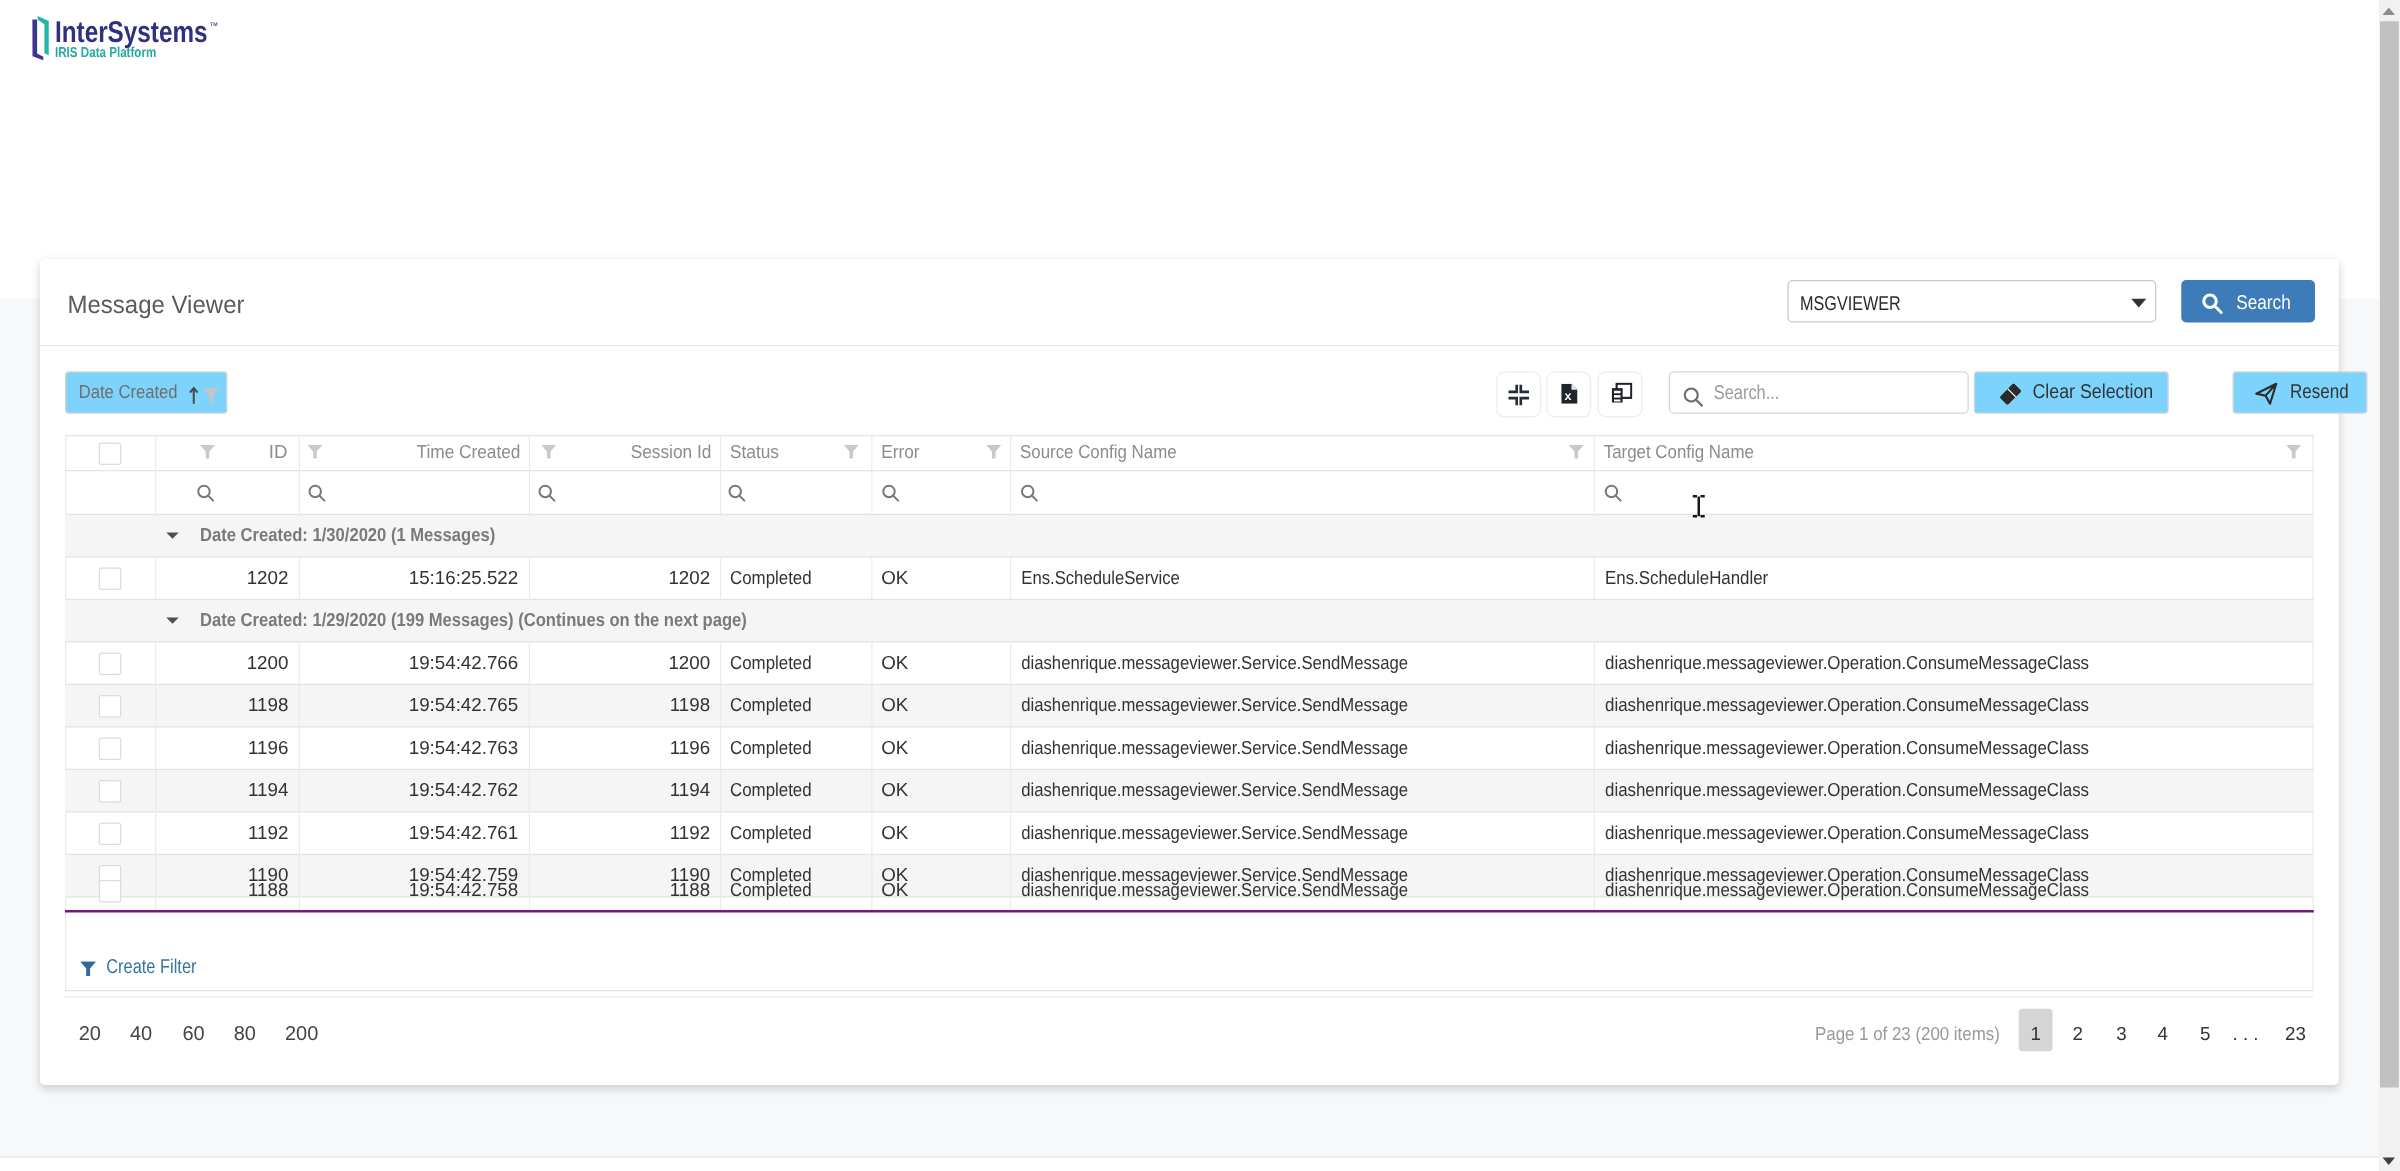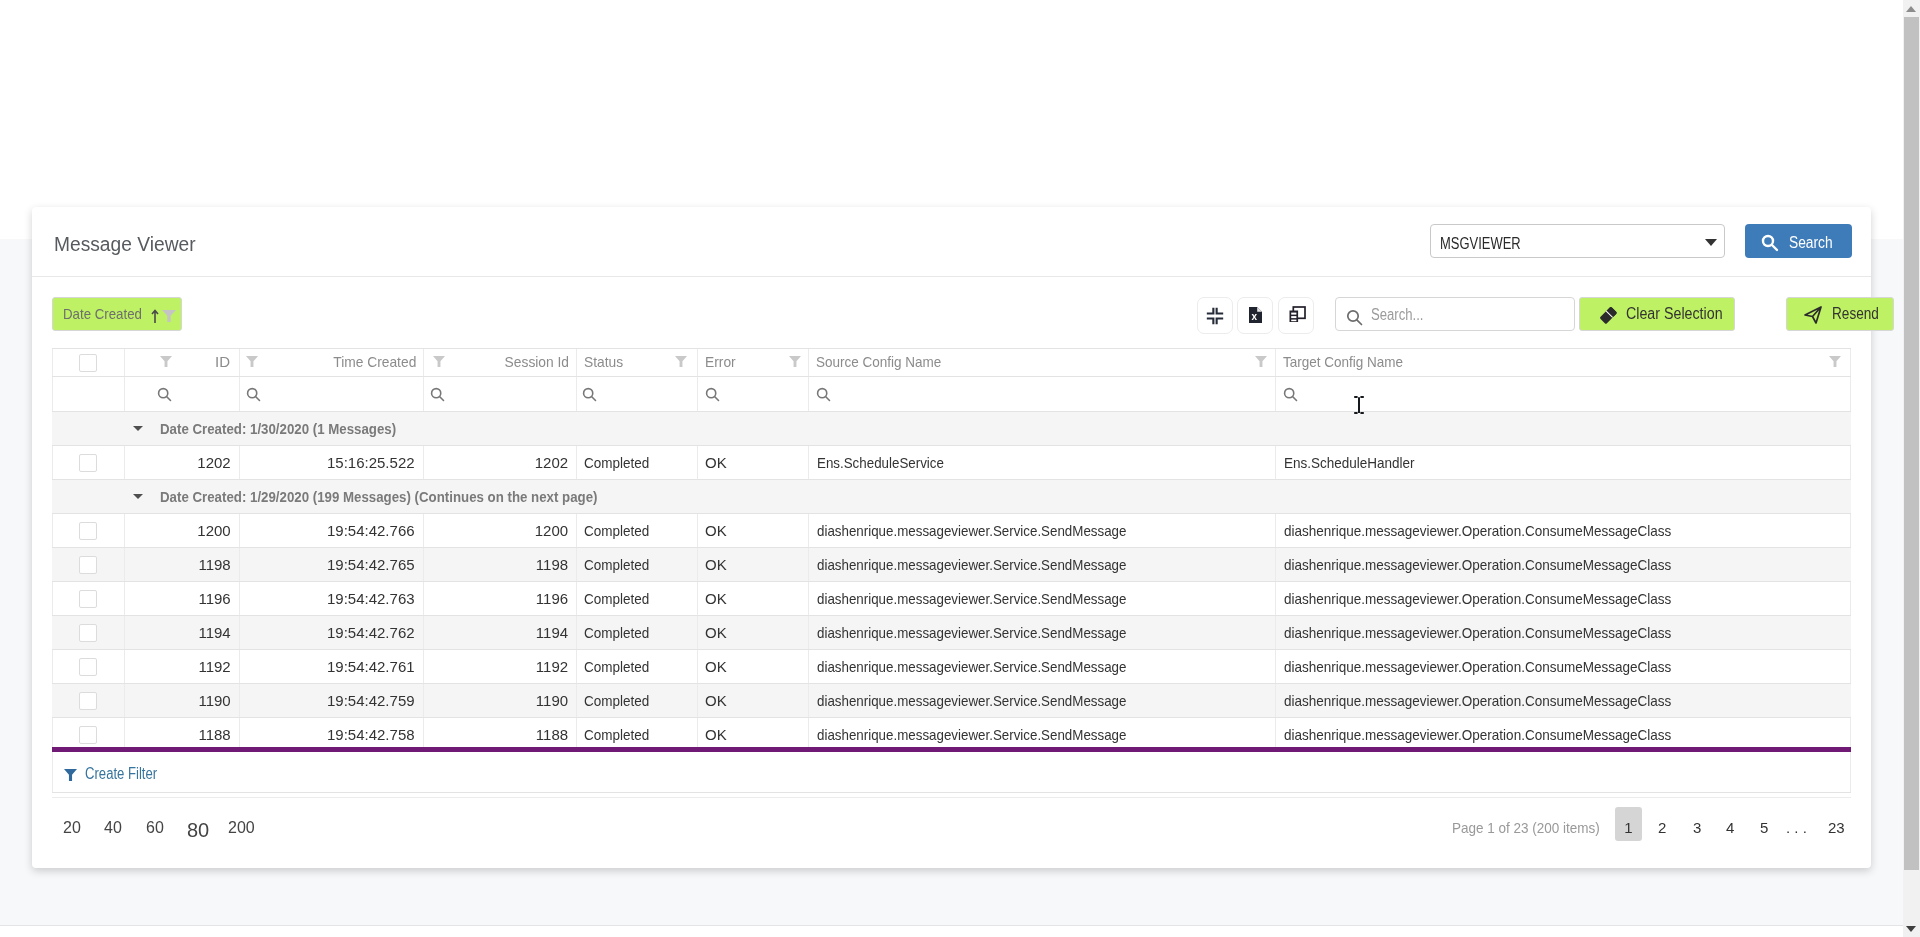--- a/index.html
+++ b/index.html
@@ -32,21 +32,21 @@
   #nsselect { left:1398px; top:17px; width:295px; height:34px; border:1px solid #c9c9c9; border-radius:4px;
      font-size:16px; color:#2a2a2a; line-height:37px; padding-left:9px; }
   #nsselect .caret { position:absolute; right:7px; top:14px; width:0; height:0;
      border-left:6px solid transparent; border-right:6px solid transparent; border-top:7px solid #333; }
   #searchbtn { left:1713px; top:17px; width:107px; height:34px; background:#3e7cb9; border-radius:4px;
      color:#fff; font-size:16px; line-height:34px; }
   #searchbtn svg { position:absolute; left:16px; top:10px; }
   #searchbtn span { position:absolute; left:44px; top:2px; }
 
   
-  .toolbox { border:1px solid #d6d6d6; border-radius:3px; background:#bef264; }
+  .toolbox { border:1px solid #d6d6d6; border-radius:3px; background:#7dd3fc; }
   #sortbox { left:20px; top:90px; width:130px; height:34px; }
   #sortbox .lbl { position:absolute; left:10px; top:7px; font-size:15px; color:#6e6e6e; }
   .iconbtn { border:1px solid #ececec; border-radius:7px; background:#fff; }
   #ib1 { left:1165px; top:90px; width:36px; height:37px; }
   #ib2 { left:1205px; top:90px; width:36px; height:37px; }
   #ib3 { left:1246px; top:90px; width:36px; height:37px; }
   #tsearch { left:1303px; top:90px; width:240px; height:34px; border:1px solid #d6d6d6; border-radius:4px; }
   #tsearch .ph { position:absolute; left:35px; top:8px; font-size:16px; color:#9b9b9b; }
   #clearsel { left:1547px; top:90px; width:156px; height:34px; }
   #clearsel span { position:absolute; left:46px; top:7px; font-size:16px; color:#333; white-space:nowrap; }
@@ -81,20 +81,29 @@
   
   #sbar { left:1903px; top:0; width:17px; height:937px; background:#f1f1f1; }
   #sthumb { position:absolute; left:1px; top:17px; width:15px; height:853px; background:#c1c1c1; }
   .sarrow { position:absolute; left:3px; width:0; height:0; }
 </style>
 </head>
 <body>
 <div id="stage">
   <div class="abs" id="pagebg"></div>
   <div class="abs" id="footwhite"></div>
+  <div class="abs" id="topbar">
+    <svg width="180" height="42" style="position:absolute;left:25px;top:9px" viewBox="0 0 180 42">
+      <polygon points="0.9,6.5 4.7,6.5 4.7,33.7 9.6,36.3 9.6,39.1 1.0,35.9" fill="#3a3691"></polygon>
+      <polygon points="5.1,3.8 14.0,7.8 14.0,35.2 10.5,33.5 10.5,10.3 5.1,6.7" fill="#26b6a9"></polygon>
+      <text x="19" y="24.9" font-size="24" font-weight="bold" fill="#312f80" textLength="122" lengthAdjust="spacingAndGlyphs">InterSystems</text>
+      <text x="143" y="12" font-size="4.2" font-weight="bold" fill="#504d99">TM</text>
+      <text x="19" y="36.5" font-size="11.5" font-weight="bold" fill="#27aaa1" textLength="81" lengthAdjust="spacingAndGlyphs">IRIS Data Platform</text>
+    </svg>
+  </div>
   <div class="abs" id="card">
     <div class="abs" id="cardtitle">Message Viewer</div>
     <div class="abs" id="carddivider"></div>
     <div class="abs" id="nsselect"><span class="sq81">MSGVIEWER</span><span class="caret"></span></div>
     <div class="abs" id="searchbtn">
       <svg width="18" height="18" viewBox="0 0 18 18">
           <circle cx="7" cy="7" r="5" fill="none" stroke="#fff" stroke-width="2.4"></circle>
           <line x1="11" y1="11" x2="16" y2="16" stroke="#fff" stroke-width="2.4" stroke-linecap="round"></line>
         </svg>
       <span class="sq86">Search</span>
@@ -333,21 +342,21 @@
           <div class="cellb" style="left:1223.3px"></div>
           <div class="cb" style="left:27px;top:8px"></div>
           <div class="num" style="left:71.5px;width:107.2px">1190</div>
           <div class="num" style="left:186.7px;width:175.9px">19:54:42.759</div>
           <div class="num" style="left:370.6px;width:145.5px">1190</div>
           <div class="txt" style="left:532.1px"><span class="sq90">Completed</span></div>
           <div class="txt" style="left:653px">OK</div>
           <div class="txt" style="left:765.3px"><span class="sq89">diashenrique.messageviewer.Service.SendMessage</span></div>
           <div class="txt" style="left:1232.3px"><span class="sq90">diashenrique.messageviewer.Operation.ConsumeMessageClass</span></div>
         </div>
-        <div class="trow" style="top:370px;height:34px;border-bottom:5px solid #701a75;">
+        <div class="trow" style="top:348px;height:34px;border-bottom:2px solid #701a75;">
           <div class="cellb" style="left:71.5px"></div>
           <div class="cellb" style="left:186.7px"></div>
           <div class="cellb" style="left:370.6px"></div>
           <div class="cellb" style="left:524.1px"></div>
           <div class="cellb" style="left:645px"></div>
           <div class="cellb" style="left:756.3px"></div>
           <div class="cellb" style="left:1223.3px"></div>
           <div class="cb" style="left:27px;top:8px"></div>
           <div class="num" style="left:71.5px;width:107.2px">1188</div>
           <div class="num" style="left:186.7px;width:175.9px">19:54:42.758</div>
@@ -359,21 +368,21 @@
         </div>
         <div class="trow" style="top:404px;height:41px;border-bottom:1px solid #e3e3e3;">
   <div style="position:absolute;left:12px;top:17px;width:13px;height:12px;background:#306a9d;clip-path:polygon(0 0,100% 0,62% 48%,62% 100%,38% 100%,38% 48%)"></div>
   <div style="position:absolute;left:33px;top:13px;font-size:16px;color:#36749d;"><span class="sq82">Create Filter</span></div>
 </div>
         <div class="trow" style="top:449px;height:1px;background:#ececec;"></div>
         <div class="trow" style="top:456px;height:50px;">
           <div style="position:absolute;left:11px;top:15px;font-size:16px;color:#444">20</div>
           <div style="position:absolute;left:52px;top:15px;font-size:16px;color:#444">40</div>
           <div style="position:absolute;left:94px;top:15px;font-size:16px;color:#444">60</div>
-          <div style="position:absolute;left:135px;top:15px;font-size:20px;color:#444">80</div>
+          <div style="position:absolute;left:135px;top:15px;font-size:16px;color:#444">80</div>
           <div style="position:absolute;left:176px;top:15px;font-size:16px;color:#444">200</div>
           <div style="position:absolute;left:1400px;top:15px;font-size:15px;color:#999"><span class="sq90">Page 1 of 23 (200 items)</span></div>
           <div style="position:absolute;left:1563px;top:3px;width:27px;height:34px;background:#d5d5d5;border-radius:3px;"></div>
           <div style="position:absolute;left:1563px;top:15px;width:27px;text-align:center;font-size:15px;color:#333">1</div>
           <div style="position:absolute;left:1606px;top:15px;font-size:15px;color:#333">2</div>
           <div style="position:absolute;left:1641px;top:15px;font-size:15px;color:#333">3</div>
           <div style="position:absolute;left:1674px;top:15px;font-size:15px;color:#333">4</div>
           <div style="position:absolute;left:1708px;top:15px;font-size:15px;color:#333">5</div>
           <div style="position:absolute;left:1734px;top:15px;font-size:15px;color:#333">. . .</div>
           <div style="position:absolute;left:1776px;top:15px;font-size:15px;color:#333">23</div>

